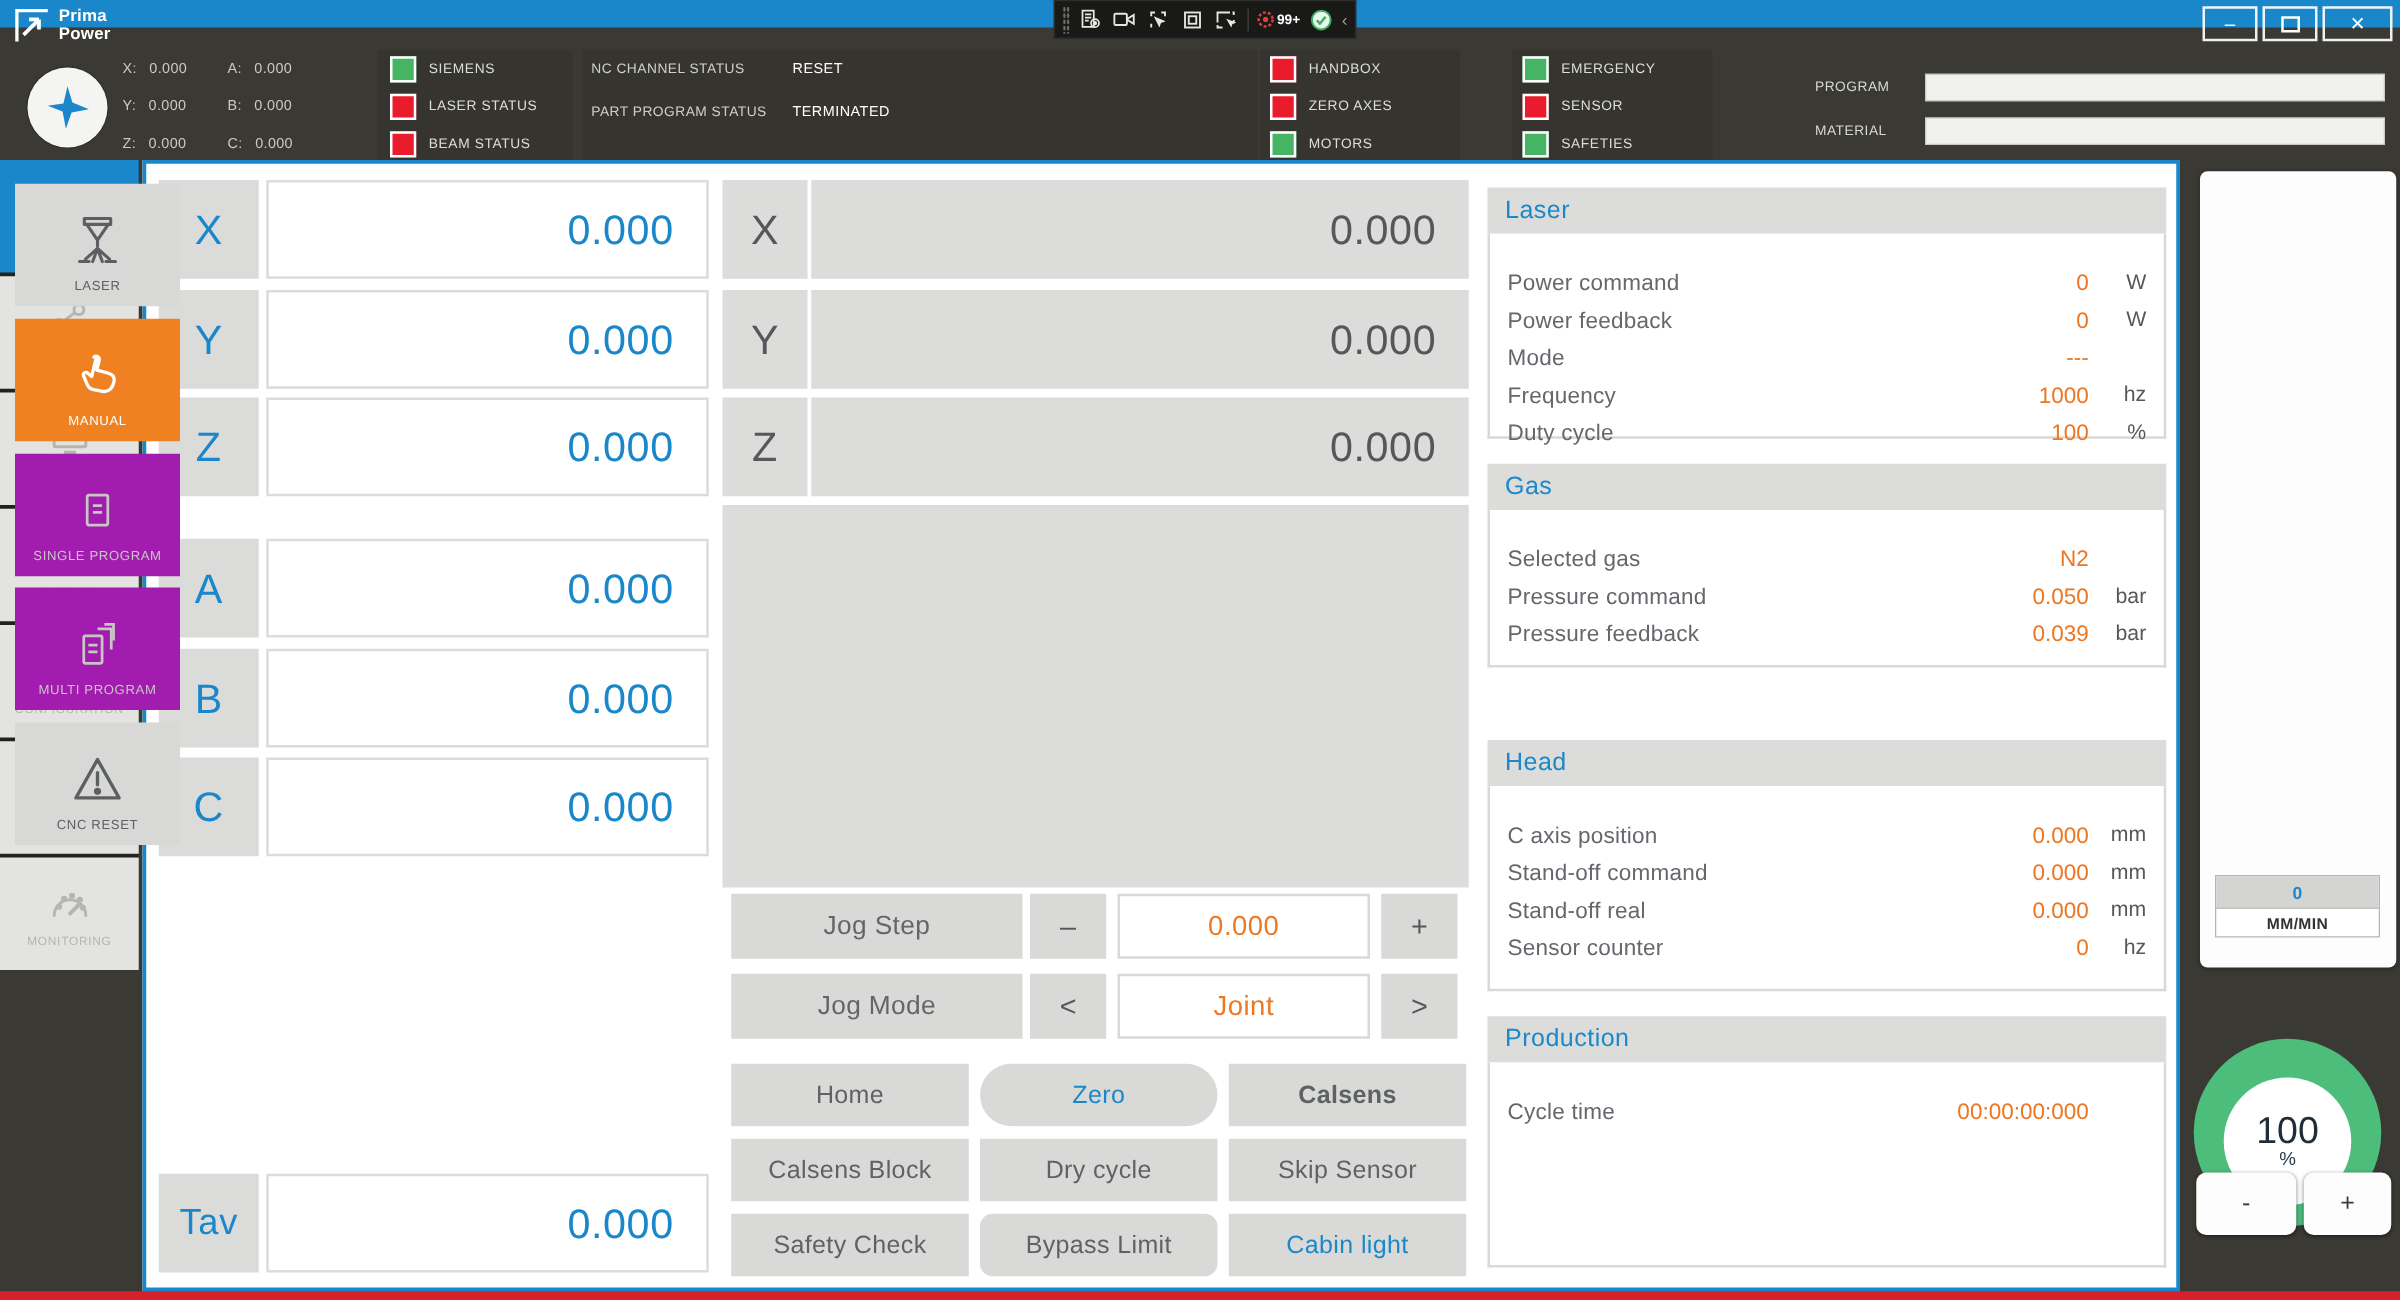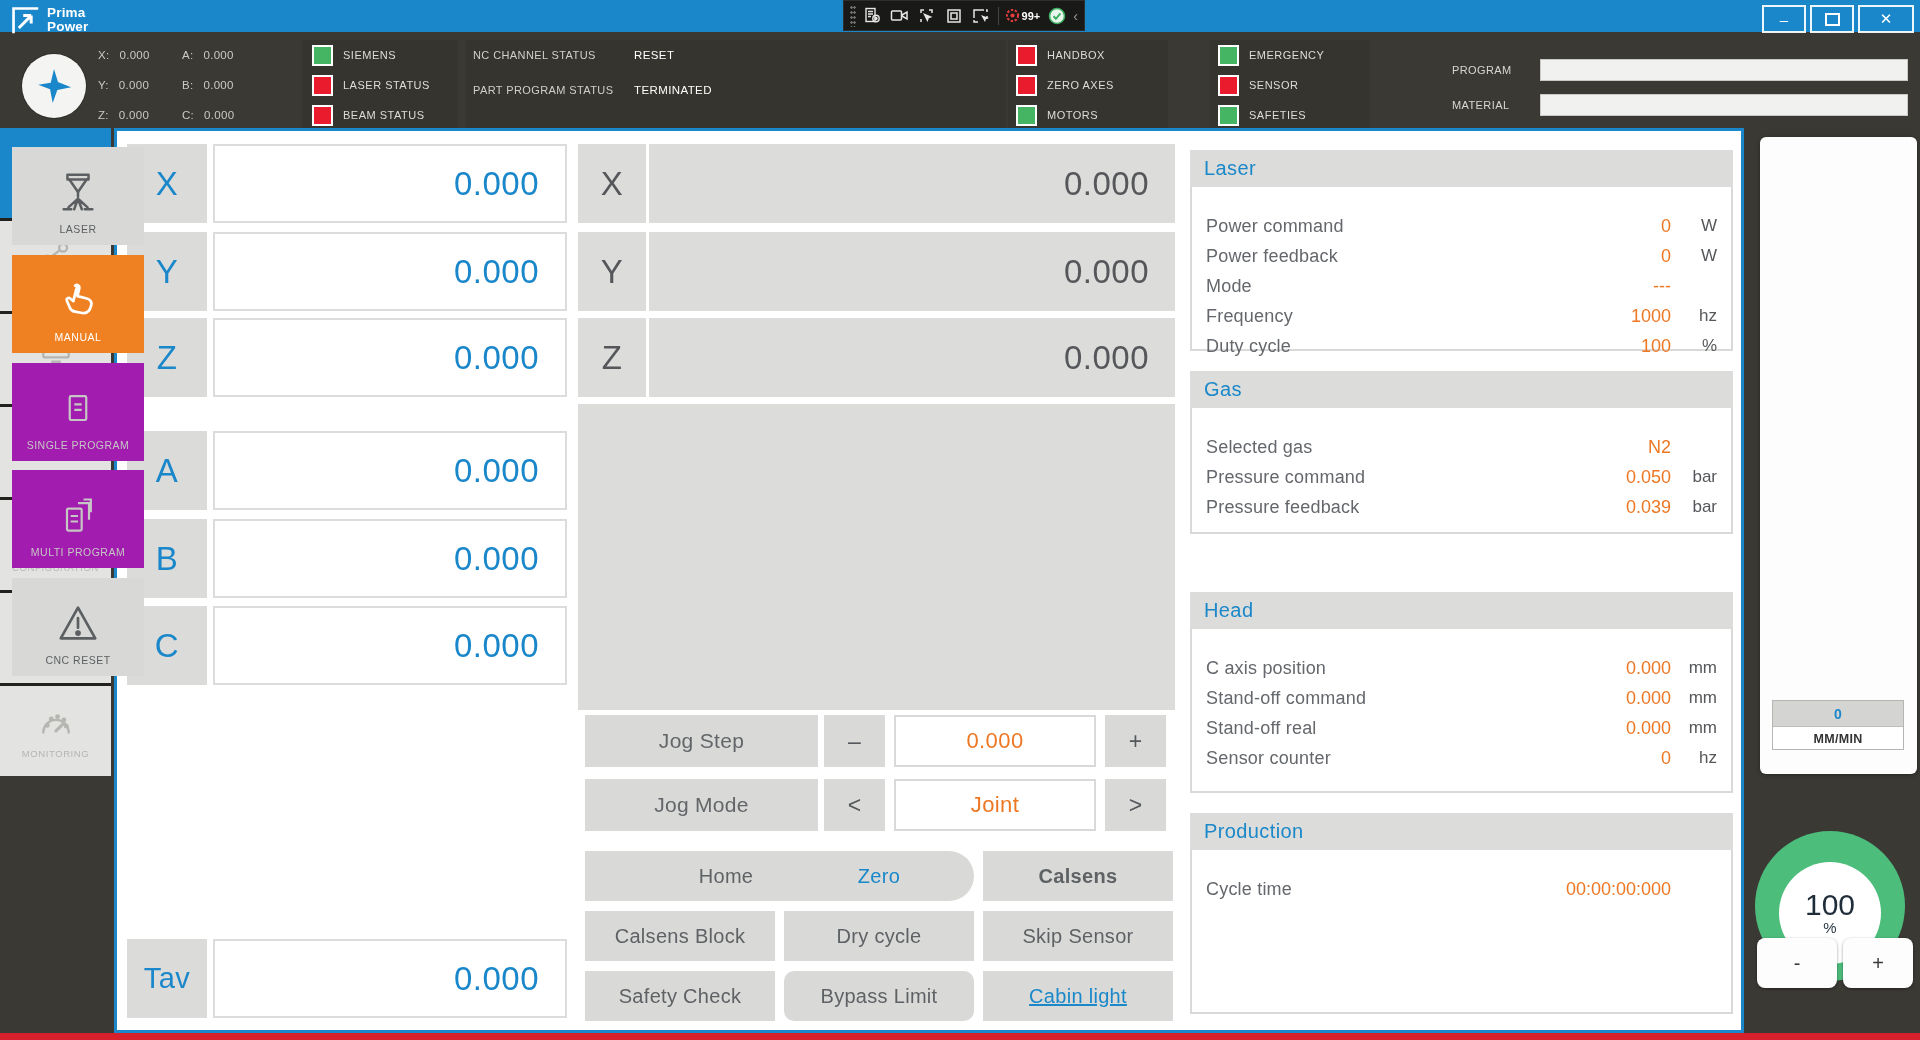--- a/index.html
+++ b/index.html
@@ -1,21 +1,21 @@
 <!DOCTYPE html>
 <html><head>
 <meta charset="utf-8">
 <style>
   html,body{margin:0;padding:0;background:#222;}
   #app{position:relative;width:1920px;height:1040px;overflow:hidden;background:#3a3934;
        font-family:"Liberation Sans","DejaVu Sans",sans-serif;-webkit-font-smoothing:antialiased;}
   .abs{position:absolute;}
 
   
-  .titlebar{position:absolute;left:0;top:0;width:1920px;height:32px;background:#1a87ca;}
+  .titlebar{position:absolute;left:0;top:0;width:1920px;height:22px;background:#1a87ca;}
   .logo{position:absolute;left:10px;top:5px;display:flex;align-items:center;gap:7px;color:#fff;}
   .logo-text{font-size:13.5px;font-weight:bold;line-height:14px;letter-spacing:.2px;}
   .win-title{position:absolute;left:0;top:11px;width:1920px;text-align:center;color:#eaf5fc;font-size:17px;letter-spacing:.4px;}
   .win-btn{position:absolute;top:5px;height:28px;border:2px solid rgba(255,255,255,.92);box-sizing:border-box;
            display:flex;align-items:center;justify-content:center;color:#fff;font-size:15px;cursor:pointer;}
   .maxglyph{width:11px;height:9px;border:2px solid #fff;}
 
   
   .cap-bar{position:absolute;left:843px;top:0;width:242px;height:31px;background:#191918;border:1px solid #2e2e2d;
            box-sizing:border-box;display:flex;align-items:center;gap:6px;padding:0 6px;z-index:30;}
@@ -424,29 +424,29 @@
     <div class="jog-field" style="left:309px;">0.000</div>
     <div class="jog-btn" style="left:520px;">+</div>
   </div>
   <div class="jog-row" style="left:585px;top:779px;width:583px;">
     <div class="jog-label" style="left:0;">Jog Mode</div>
     <div class="jog-btn" style="left:239px;">&lt;</div>
     <div class="jog-field" style="left:309px;">Joint</div>
     <div class="jog-btn" style="left:520px;">&gt;</div>
   </div>
 
-  <div class="man-btn" style="left:585px;top:851px;padding-left:46px;" data-accent="gray">Home</div>
+  <div class="man-btn" style="left:585px;top:851px;" data-accent="gray">Home</div>
   <div class="man-btn" style="left:784px;top:851px;border-radius:25px;" data-accent="blue">Zero</div>
   <div class="man-btn" style="left:983px;top:851px;font-weight:bold;" data-accent="gray">Calsens</div>
   <div class="man-btn" style="left:585px;top:911px;" data-accent="gray">Calsens Block</div>
   <div class="man-btn" style="left:784px;top:911px;" data-accent="gray">Dry cycle</div>
   <div class="man-btn" style="left:983px;top:911px;" data-accent="gray">Skip Sensor</div>
   <div class="man-btn" style="left:585px;top:971px;" data-accent="gray">Safety Check</div>
   <div class="man-btn" style="left:784px;top:971px;border-radius:10px;" data-accent="gray">Bypass Limit</div>
-  <div class="man-btn" style="left:983px;top:971px;text-decoration:underline;" data-accent="blue">Cabin light</div>
+  <div class="man-btn" style="left:983px;top:971px;" data-accent="blue">Cabin light</div>
 
   <div class="section" style="top:150px;">
     <div class="sec-header">Laser</div>
     <div class="sec-body" style="height:164px;">
       <div class="sec-row">
           <span class="sec-label">Power command</span>
           <span class="sec-value">0</span>
           <span class="sec-unit">W</span>
         </div>
       <div class="sec-row">

